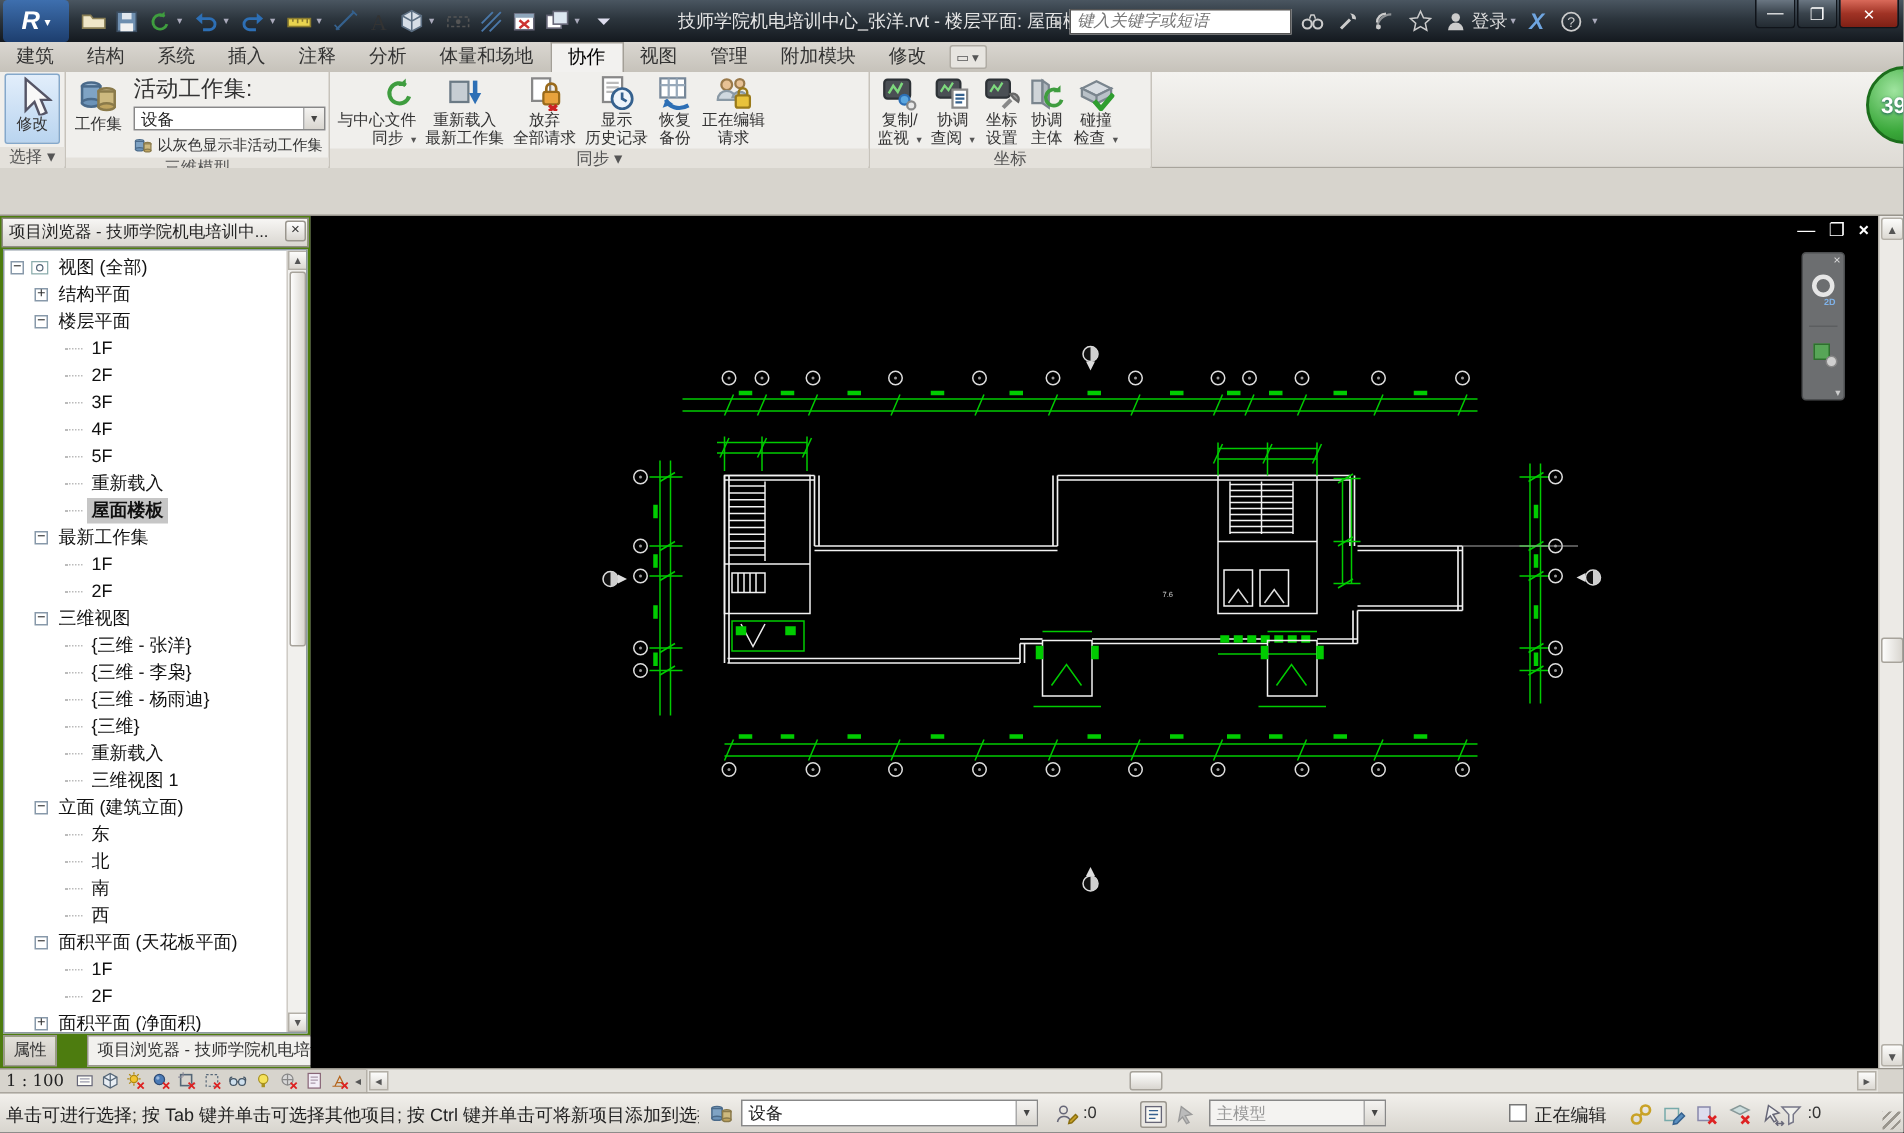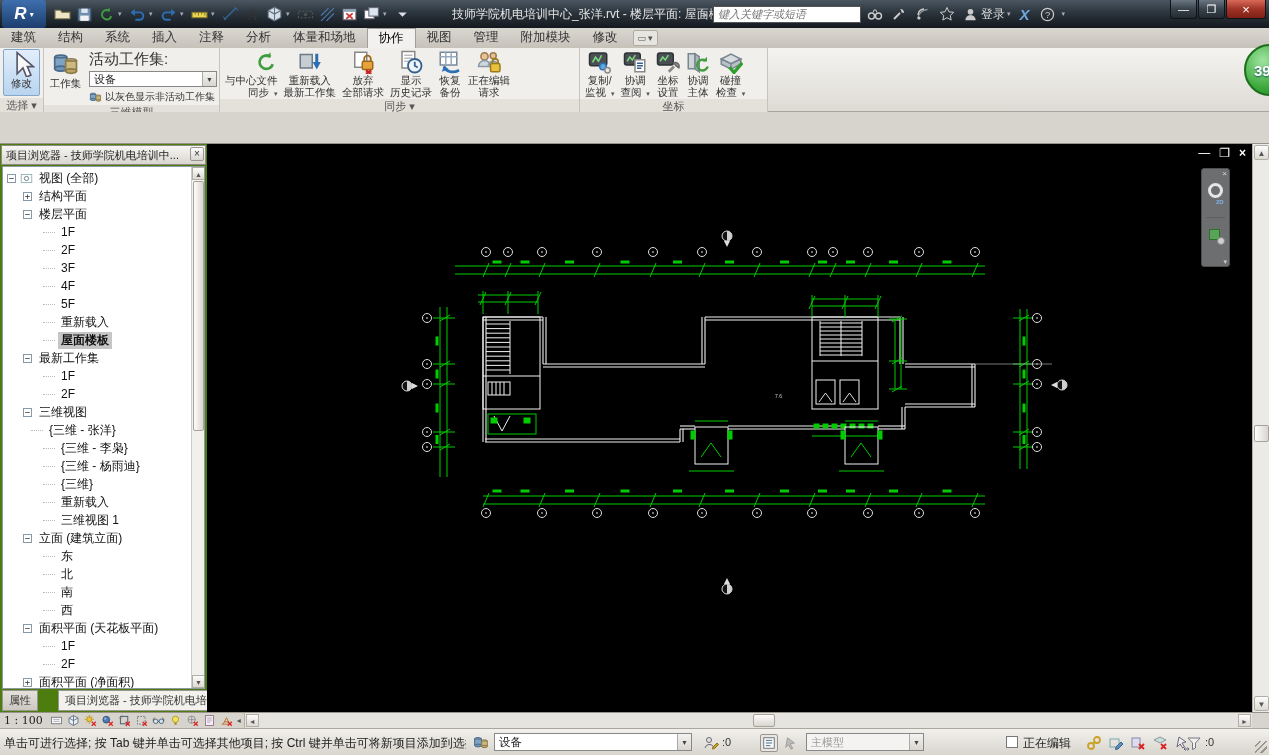--- a/index.html
+++ b/index.html
@@ -557,21 +557,21 @@
               <span class="tlabel">1F</span>
             </div>
             <div class="trow" style="padding-left: 40px;">
               <span class="dots"></span>
               <span class="tlabel">2F</span>
             </div>
             <div class="trow" style="padding-left: 20px;">
               <span class="exp">−</span>
               <span class="tlabel">三维视图</span>
             </div>
-            <div class="trow" style="padding-left: 28px;">
+            <div class="trow" style="padding-left: 40px;">
               <span class="dots"></span>
               <span class="tlabel">{三维 - 张洋}</span>
             </div>
             <div class="trow" style="padding-left: 40px;">
               <span class="dots"></span>
               <span class="tlabel">{三维 - 李枭}</span>
             </div>
             <div class="trow" style="padding-left: 40px;">
               <span class="dots"></span>
               <span class="tlabel">{三维 - 杨雨迪}</span>

